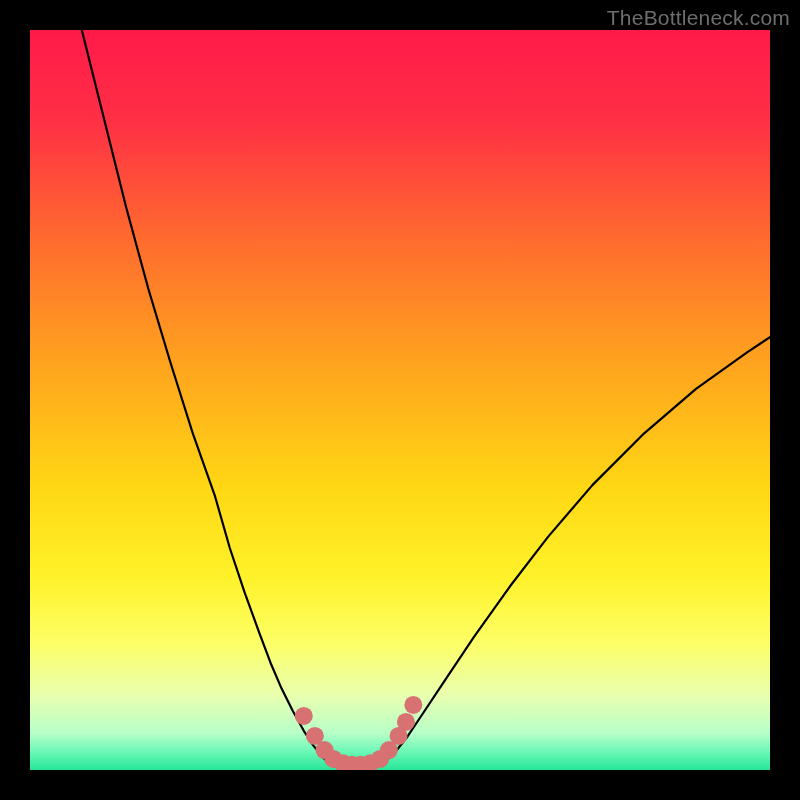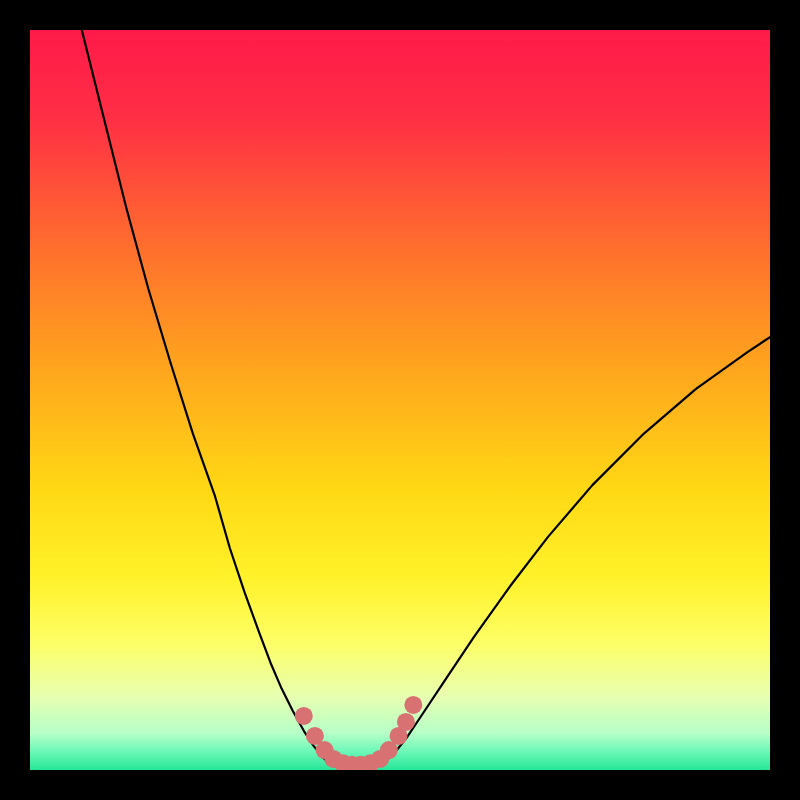--- a/index.html
+++ b/index.html
@@ -38,20 +38,21 @@
   svg {
     position: absolute;
     inset: 0;
   }
 </style>
 </head>
 <body>
 
 <div class="frame">
 
+  <div class="watermark">TheBottleneck.com</div>
 
   <div class="plot">
     <svg viewBox="0 0 740 740" width="740" height="740" preserveAspectRatio="none">
       <defs>
         <linearGradient id="bg-grad" x1="0" y1="0" x2="0" y2="1">
         <stop offset="0.00%" stop-color="#ff1a49"></stop>
             <stop offset="12.00%" stop-color="#ff2f45"></stop>
             <stop offset="28.00%" stop-color="#ff6a2f"></stop>
             <stop offset="45.00%" stop-color="#ffa31e"></stop>
             <stop offset="62.00%" stop-color="#ffd814"></stop>

